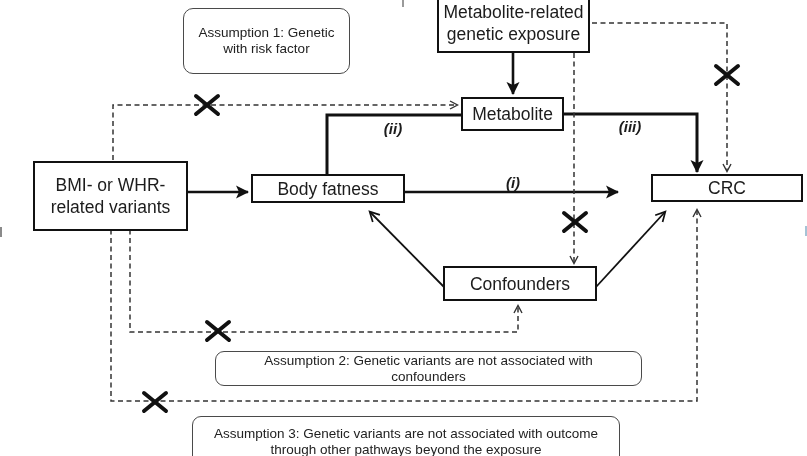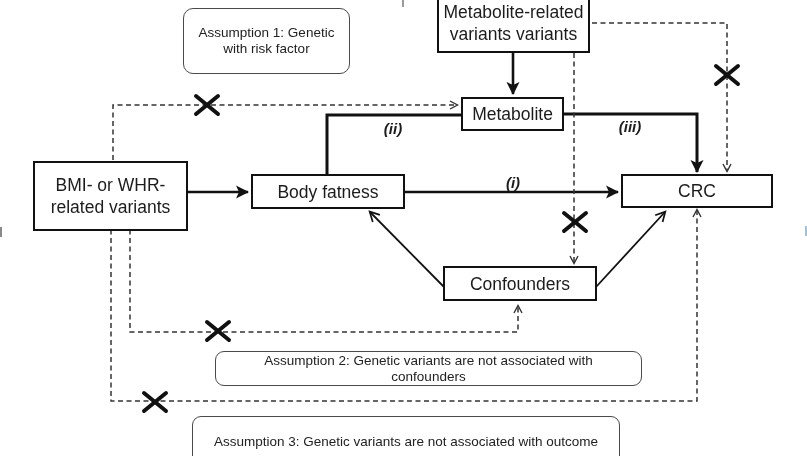--- a/index.html
+++ b/index.html
@@ -93,56 +93,57 @@
         <line x1="207" y1="340" x2="229" y2="322"></line>
     </g>
     <g stroke="#111" stroke-width="4" stroke-linecap="round">
       <line x1="144" y1="393" x2="166" y2="411"></line>
         <line x1="144" y1="411" x2="166" y2="393"></line>
     </g>
   </svg>
 
   <div class="node" style="left:437px;top:-7px;width:153px;height:60px;">
     <span>Metabolite-related</span>
-    <span>variants variants</span>
+    <span>genetic exposure</span>
   </div>
 
   <div class="node" style="left:33px;top:161px;width:155px;height:70px;">
     <span>BMI- or WHR-</span>
     <span>related variants</span>
   </div>
 
-  <div class="node" style="left:251px;top:174px;width:154px;height:35px;">
+  <div class="node" style="left:251px;top:174px;width:154px;height:29px;">
     <span>Body fatness</span>
   </div>
 
   <div class="node" style="left:461px;top:97px;width:103px;height:34px;border-width:2px;">
     <span>Metabolite</span>
   </div>
 
-  <div class="node" style="left:621px;top:174px;width:152px;height:34px;">
+  <div class="node" style="left:651px;top:174px;width:152px;height:28px;">
     <span>CRC</span>
   </div>
 
   <div class="node" style="left:443px;top:266px;width:154px;height:35px;">
     <span>Confounders</span>
   </div>
 
   <div class="assumption" style="left:183px;top:8px;width:167px;height:66px;">
     <span>Assumption 1: Genetic</span>
     <span>with risk factor</span>
   </div>
 
   <div class="assumption" style="left:215px;top:351px;width:427px;height:35px;border-radius:9px;">
     <span>Assumption 2: Genetic variants are not associated with</span>
     <span>confounders</span>
   </div>
 
   <div class="assumption" style="left:192px;top:416px;width:428px;height:51px;border-radius:9px;">
     <span>Assumption 3: Genetic variants are not associated with outcome</span>
+    <span>through other pathways beyond the exposure</span>
   </div>
 
   <div class="pathlabel" style="left:493px;top:174px;width:40px;">(i)</div>
   <div class="pathlabel" style="left:371px;top:120px;width:44px;">(ii)</div>
   <div class="pathlabel" style="left:606px;top:118px;width:48px;">(iii)</div>
 
   <div class="artifact" style="left:402px;top:0;width:2px;height:7px;background:#9a9a9a;"></div>
   <div class="artifact" style="left:0;top:227px;width:2px;height:10px;background:#8a8a8a;"></div>
   <div class="artifact" style="left:805px;top:226px;width:2px;height:10px;background:#a5c3d6;"></div>
 

